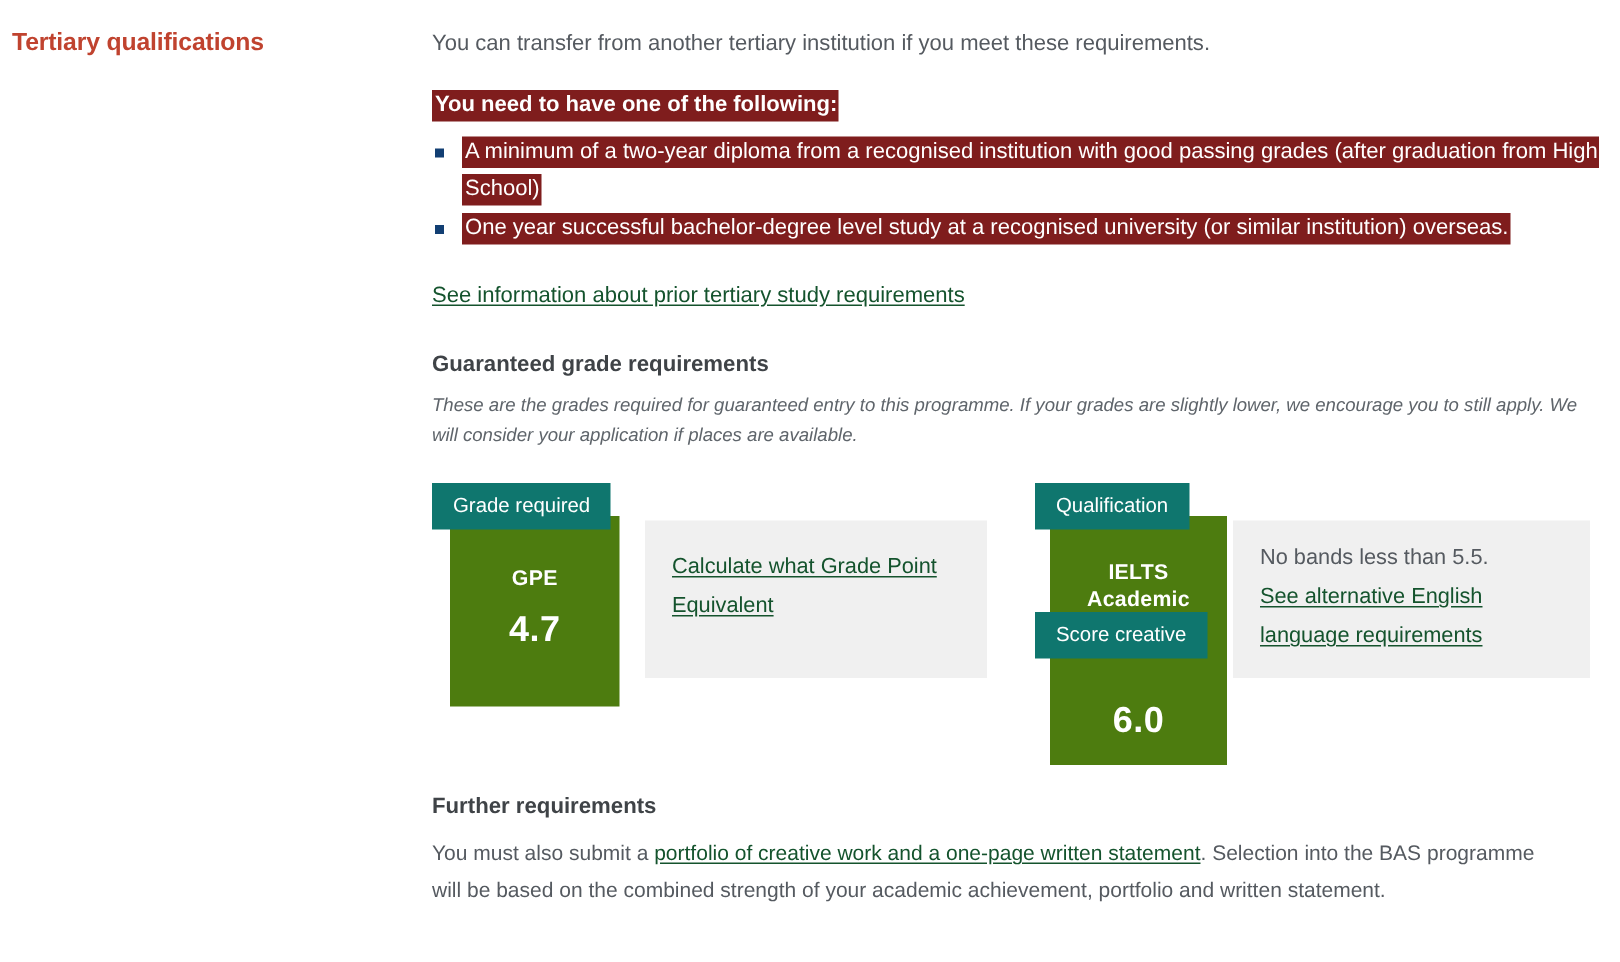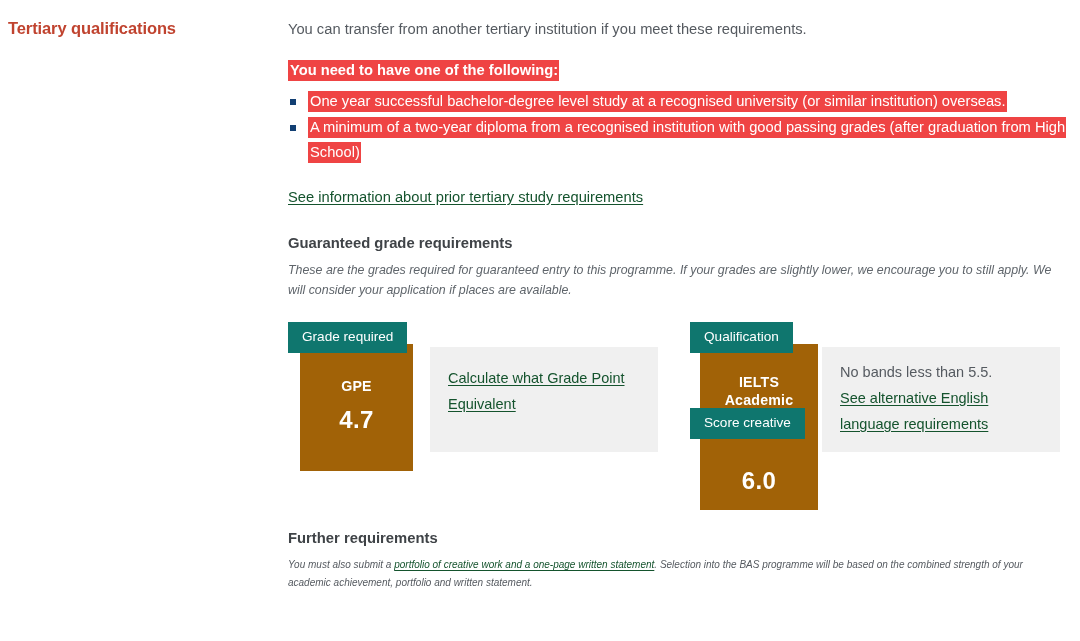--- a/index.html
+++ b/index.html
@@ -55,21 +55,21 @@
   }
 
   .intro {
     font-size: 14.7px;
     line-height: 1.55;
     color: #555a60;
     margin: 0 0 18px 0;
   }
 
   .hl {
-    background: #ef4444;
+    background: #7f1d1d;
     color: #ffffff;
     box-decoration-break: clone;
     -webkit-box-decoration-break: clone;
   }
 
   .need-line {
     font-size: 14.7px;
     font-weight: bold;
     line-height: 1.5;
     margin: 0 0 8px 0;
@@ -149,21 +149,21 @@
   }
   .ielts .grey-panel {
     left: 132px;
     top: 25px;
     width: 238px;
     height: 105px;
   }
 
   .navy-box {
     position: absolute;
-    background: #a16207;
+    background: #4d7c0f;
     color: #ffffff;
     text-align: center;
   }
   .gpe .navy-box {
     left: 12px;
     top: 22px;
     width: 113px;
     height: 127px;
   }
   .ielts .navy-box {
@@ -220,45 +220,44 @@
   .panel-text a.link { display: inline; }
 
   
   .further {
     position: absolute;
     left: 288px;
     top: 530px;
     width: 740px;
   }
   .further p.body {
-    font-size: 10px;
+    font-size: 14px;
     line-height: 1.78;
     color: #555a60;
     margin: 0;
-    font-style: italic;
   }
 </style>
 </head>
 <body>
 
 <div class="page">
 
   <aside class="sidebar">
     <h2 class="sidebar-title">Tertiary qualifications</h2>
   </aside>
 
   <section class="main">
 
     <p class="intro">You can transfer from another tertiary institution if you meet these requirements.</p>
 
     <p class="need-line"><span class="hl">You need to have one of the following:</span></p>
 
     <ul class="req-list">
+      <li><span class="hl">A minimum of a two-year diploma from a recognised institution with good passing grades (after graduation from High School)</span></li>
       <li><span class="hl">One year successful bachelor-degree level study at a recognised university (or similar institution) overseas.</span></li>
-      <li><span class="hl">A minimum of a two-year diploma from a recognised institution with good passing grades (after graduation from High School)</span></li>
     </ul>
 
     <a class="link see-info" href="#">See information about prior tertiary study requirements</a>
 
     <h3 class="sub-head">Guaranteed grade requirements</h3>
     <p class="note">These are the grades required for guaranteed entry to this programme. If your grades are slightly lower, we encourage you to still apply. We will consider your application if places are available.</p>
 
     
     <div class="cards-row">
 

